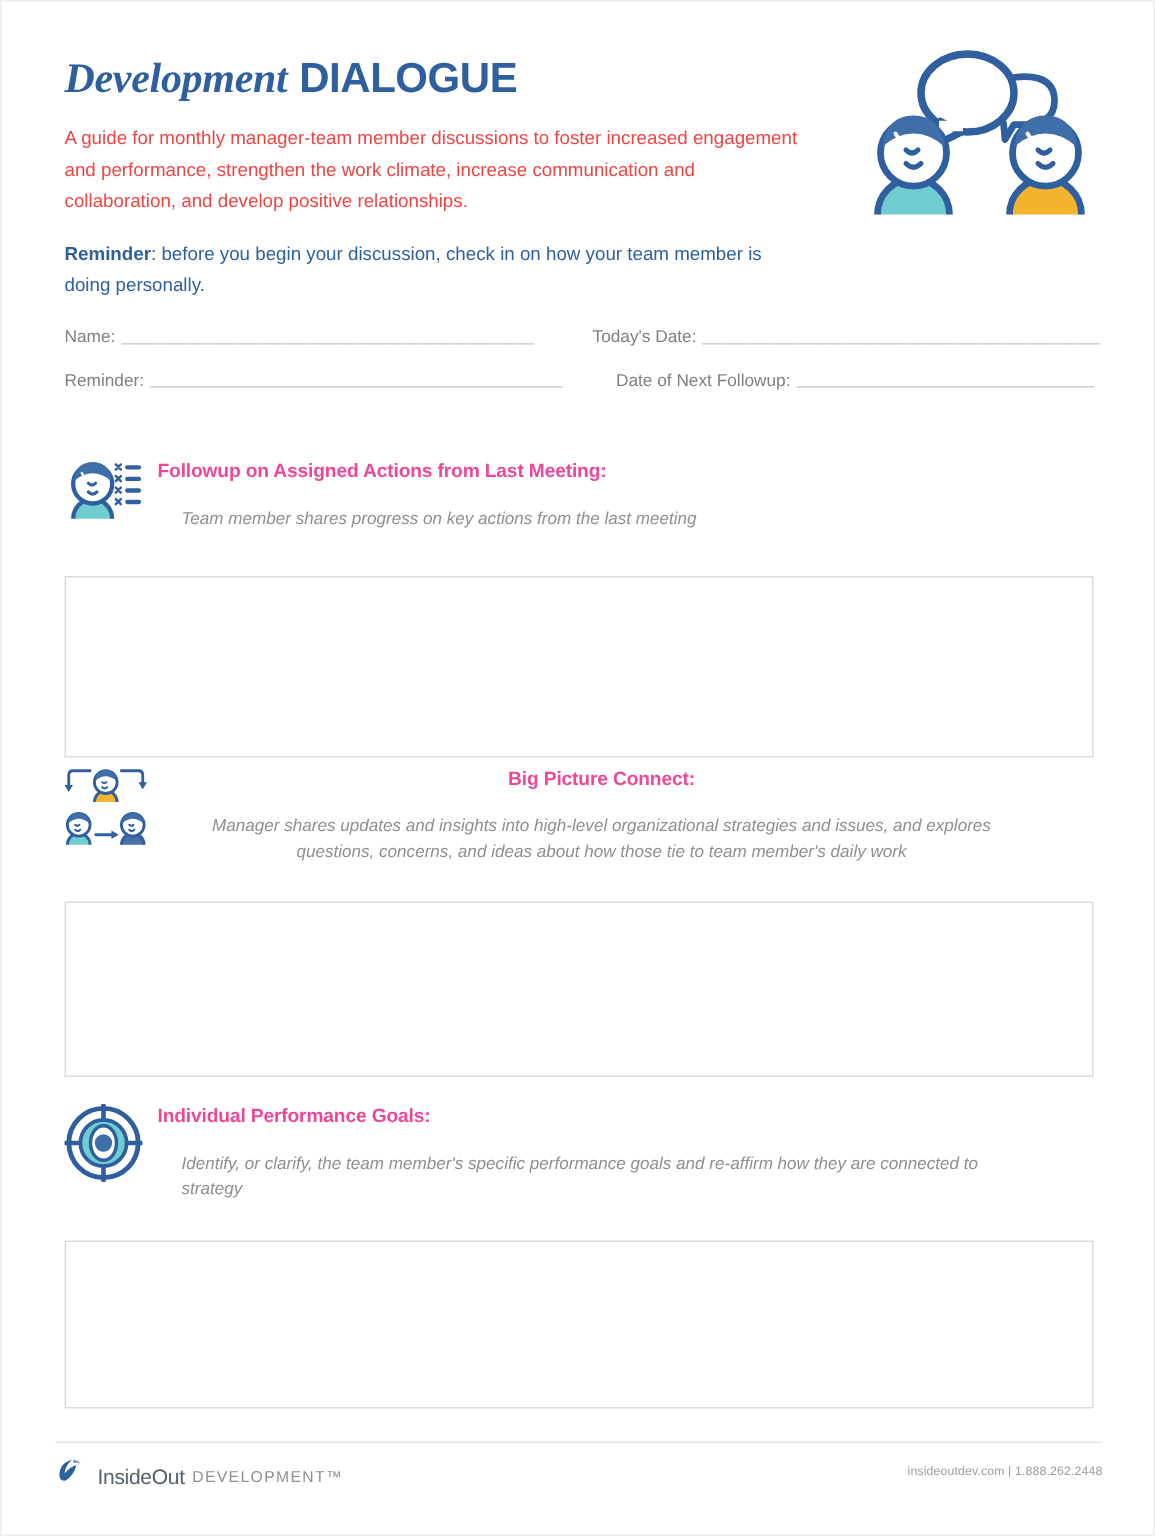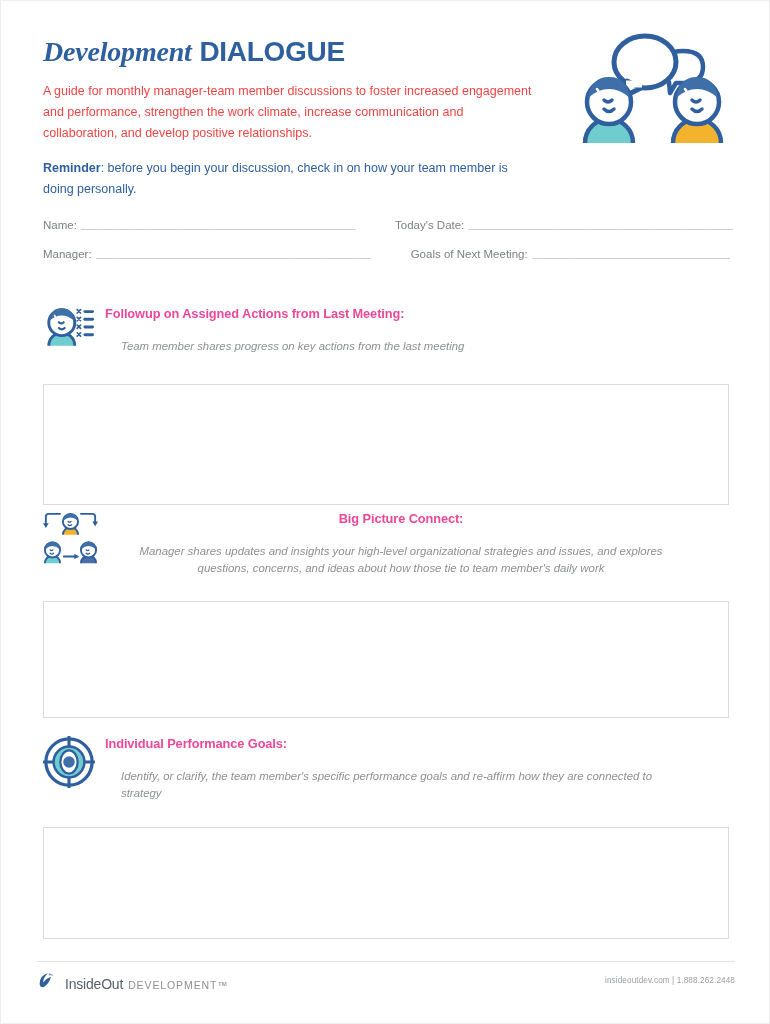--- a/index.html
+++ b/index.html
@@ -239,25 +239,25 @@
         <span class="field-label">Name:</span>
         <span class="field-line">___________________________________________</span>
       </div>
       <div class="field right">
         <span class="field-label">Today's Date:</span>
         <span class="field-line">___________________________________________</span>
       </div>
     </div>
     <div class="field-row">
       <div class="field left">
-        <span class="field-label">Manager:</span>
+        <span class="field-label">Reminder:</span>
         <span class="field-line">___________________________________________</span>
       </div>
       <div class="field right">
-        <span class="field-label">Goals of Next Meeting:</span>
+        <span class="field-label">Date of Next Followup:</span>
         <span class="field-line">_______________________________</span>
       </div>
     </div>
   </div>
 
   <div class="section" style="top:303px;">
     <div class="section-head">
       <div class="section-icon">
         <svg viewBox="0 0 54 42" width="52" height="41" aria-hidden="true">
           <path d="M6 41 a13.5 13.5 0 0 1 27 0 z" fill="#6fcdd0"></path>
@@ -328,21 +328,21 @@
           </g>
           <g fill="#2f5f9e">
             <path d="M3 18 l-3 -5 l6 0 z"></path>
             <path d="M55 11 l-3 5 l6 0 z" transform="rotate(180 55 13.5)"></path>
             <path d="M38 48 l-5 -3 l0 6 z"></path>
           </g>
         </svg>
       </div>
       <div class="section-text" style="width:592px;">
         <p class="section-title">Big Picture Connect:</p>
-        <p class="section-desc">Manager shares updates and insights your high-level organizational strategies and issues, and explores questions, concerns, and ideas about how those tie to team member's daily work</p>
+        <p class="section-desc">Manager shares updates and insights into high-level organizational strategies and issues, and explores questions, concerns, and ideas about how those tie to team member's daily work</p>
       </div>
     </div>
     <div class="answer-box" style="height:117px; margin-top:8px;"></div>
   </div>
 
   <div class="section" style="top:733px;">
     <div class="section-head">
       <div class="section-icon" style="height:58px;">
         <svg viewBox="0 0 54 54" width="52" height="52" aria-hidden="true">
           <circle cx="27" cy="27" r="24" fill="#ffffff" stroke="#2f5f9e" stroke-width="3.4"></circle>

